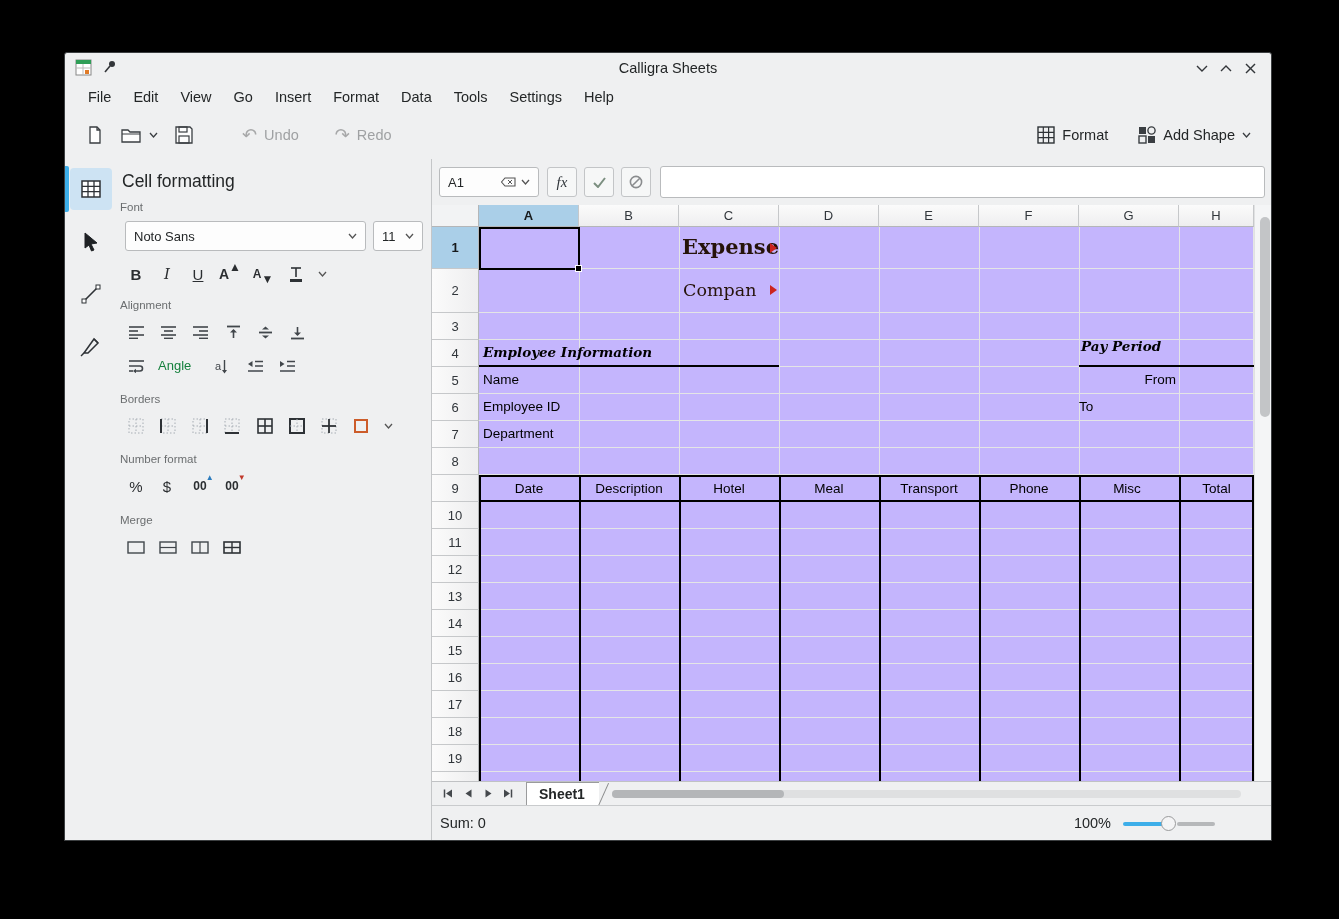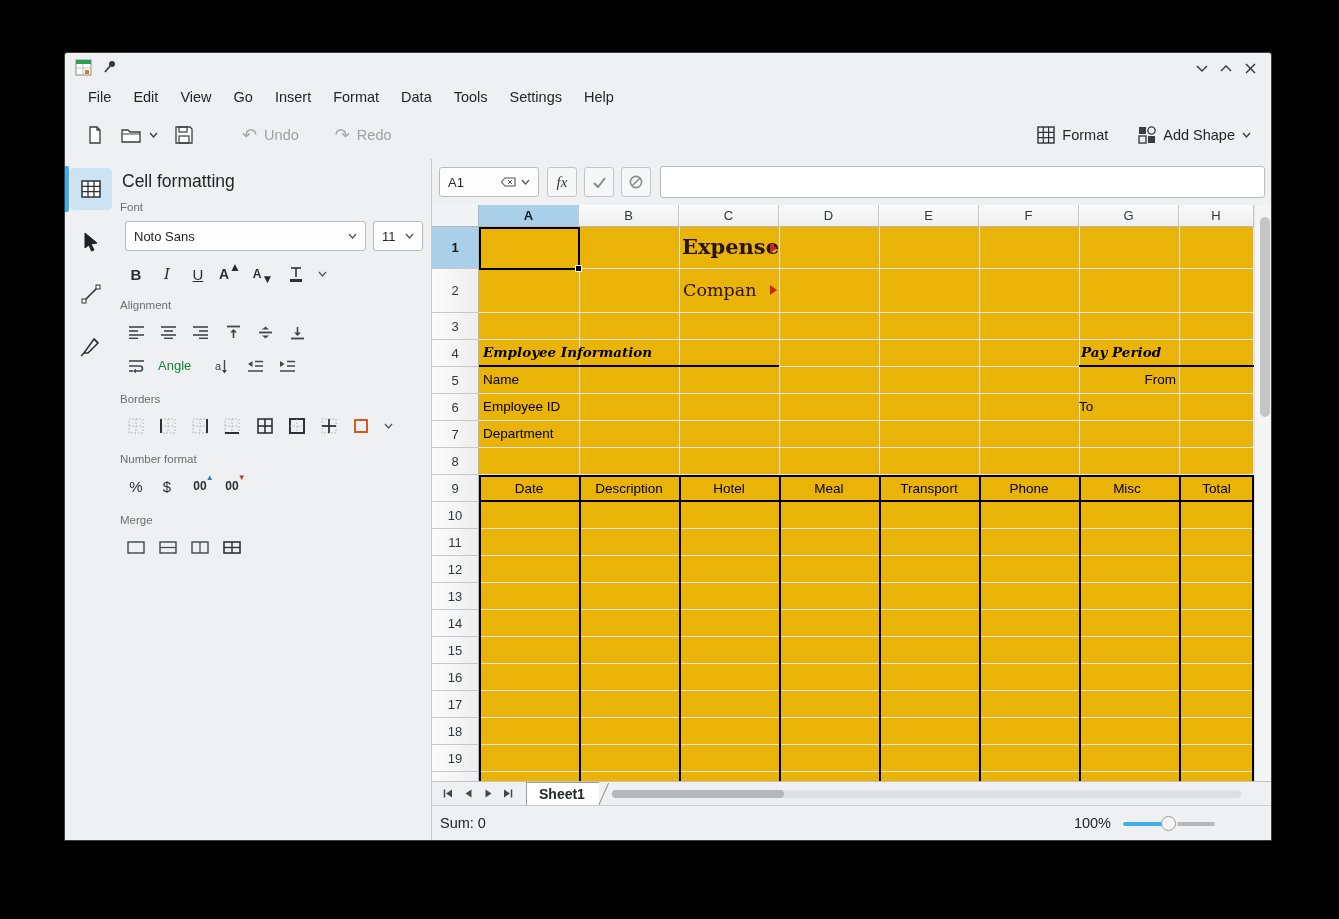--- a/index.html
+++ b/index.html
@@ -52,21 +52,21 @@
   .finput{position:absolute;left:228px;top:7px;right:6px;height:32px;border:1px solid #b9bbbd;border-radius:3px;background:#fff;font-size:13px;padding:0 6px;font-family:inherit}
 
   .grid{position:absolute;left:0;top:46px;width:822px;height:576px;background:#fff}
   .corner{position:absolute;left:0;top:0;width:47px;height:22px;background:#f2f3f4;border-right:1px solid #b4b6b8;border-bottom:1px solid #b4b6b8}
   .colheads{position:absolute;left:47px;top:0;width:775px;height:22px;display:flex;overflow:hidden}
   .colh{height:22px;line-height:22px;text-align:center;font-size:13px;color:#31363b;background:linear-gradient(#fbfbfb,#eeeeef);border-right:1px solid #c6c8ca;border-bottom:1px solid #b4b6b8;flex:none}
   .colh.sel{background:var(--hdrsel);font-weight:bold;color:#16191b}
   .rowheads{position:absolute;left:0;top:22px;width:47px;height:554px;overflow:hidden}
   .rowh{width:47px;text-align:center;font-size:13px;color:#31363b;background:linear-gradient(90deg,#fbfbfb,#eeeeef);border-right:1px solid #b4b6b8;border-bottom:1px solid #c6c8ca}
   .rowh.sel{background:var(--hdrsel);font-weight:bold;color:#16191b}
-  .cells{position:absolute;left:47px;top:22px;width:775px;height:554px;overflow:hidden;background:#eab308}
+  .cells{position:absolute;left:47px;top:22px;width:775px;height:554px;overflow:hidden;background:#c4b5fd}
   .gl.v{position:absolute;top:0;width:1px;height:554px;background:#e4e5e6;z-index:1}
   .gl.h{position:absolute;left:0;width:775px;height:1px;background:#e4e5e6;z-index:1}
   .tl.v{position:absolute;top:248px;height:306px;width:2px;background:#000;z-index:3}
   .tl.h{position:absolute;left:0;width:775px;height:2px;background:#000;z-index:3}
   .thead{position:absolute;top:248px;height:27px;line-height:27px;text-align:center;font-size:13.5px;color:#000;z-index:4}
   .ov{position:absolute;z-index:4;white-space:nowrap;color:#000}
   .serif{font-family:"DejaVu Serif","Liberation Serif",serif}
   .ov.big{font-size:21px;font-weight:bold;color:#26130a}
   .ov.mid{font-size:17.5px;color:#26130a}
   .ov.bi{font-weight:bold;font-style:italic;font-size:13.5px}
@@ -110,20 +110,21 @@
           <line x1="8" y1="5" x2="8" y2="16" stroke="#bbb"></line>
           <rect x="10" y="11" width="4" height="4" fill="#e07b28"></rect>
         </svg>
     </span>
     <span class="pinicon">
       <svg width="14" height="14" viewBox="0 0 14 14">
           <circle cx="9" cy="4" r="3" fill="#33363a"></circle>
           <line x1="7" y1="6" x2="2" y2="12" stroke="#33363a" stroke-width="1.6"></line>
         </svg>
     </span>
+    <div class="tb-title">Calligra Sheets</div>
     <span class="winctl min">
       <svg width="12" height="8" viewBox="0 0 12 8">
           <polyline points="1,2 6,7 11,2" fill="none" stroke="#33363a" stroke-width="1.4"></polyline>
         </svg>
     </span>
     <span class="winctl max">
       <svg width="12" height="8" viewBox="0 0 12 8">
           <polyline points="1,7 6,2 11,7" fill="none" stroke="#33363a" stroke-width="1.4"></polyline>
         </svg>
     </span>
@@ -561,21 +562,21 @@
           <div class="rowh" style="height: 27px; line-height: 27px;"></div>
         </div>
       <div class="cells" id="cells">
 
         <div class="ov big serif" style="left:203px;top:7px">Expense</div>
         <div class="ofl" style="left:291px;top:16px"></div>
         <div class="ov mid serif" style="left:204px;top:53px">Compan</div>
         <div class="ofl" style="left:291px;top:58px"></div>
         <div class="ov bi serif" style="left:4px;top:117px">Employee Information</div>
         <div class="uline" style="left:0;top:138px;width:300px"></div>
-        <div class="ov bi serif" style="left:602px;top:117px">Pay Period</div>
+        <div class="ov bi serif" style="left:602px;top:111px">Pay Period</div>
         <div class="uline" style="left:600px;top:138px;width:175px"></div>
         <div class="ov cell" style="left:4px;top:145px">Name</div>
         <div class="ov cell" style="left:600px;top:145px;width:97px;text-align:right">From</div>
         <div class="ov cell" style="left:4px;top:172px">Employee ID</div>
         <div class="ov cell" style="left:600px;top:172px;width:97px;text-align:left">To</div>
         <div class="ov cell" style="left:4px;top:199px">Department</div>
 
         <div class="selbox"></div>
         <div class="selhandle"></div>
       <div class="gl v" style="left: 100px;"></div>

